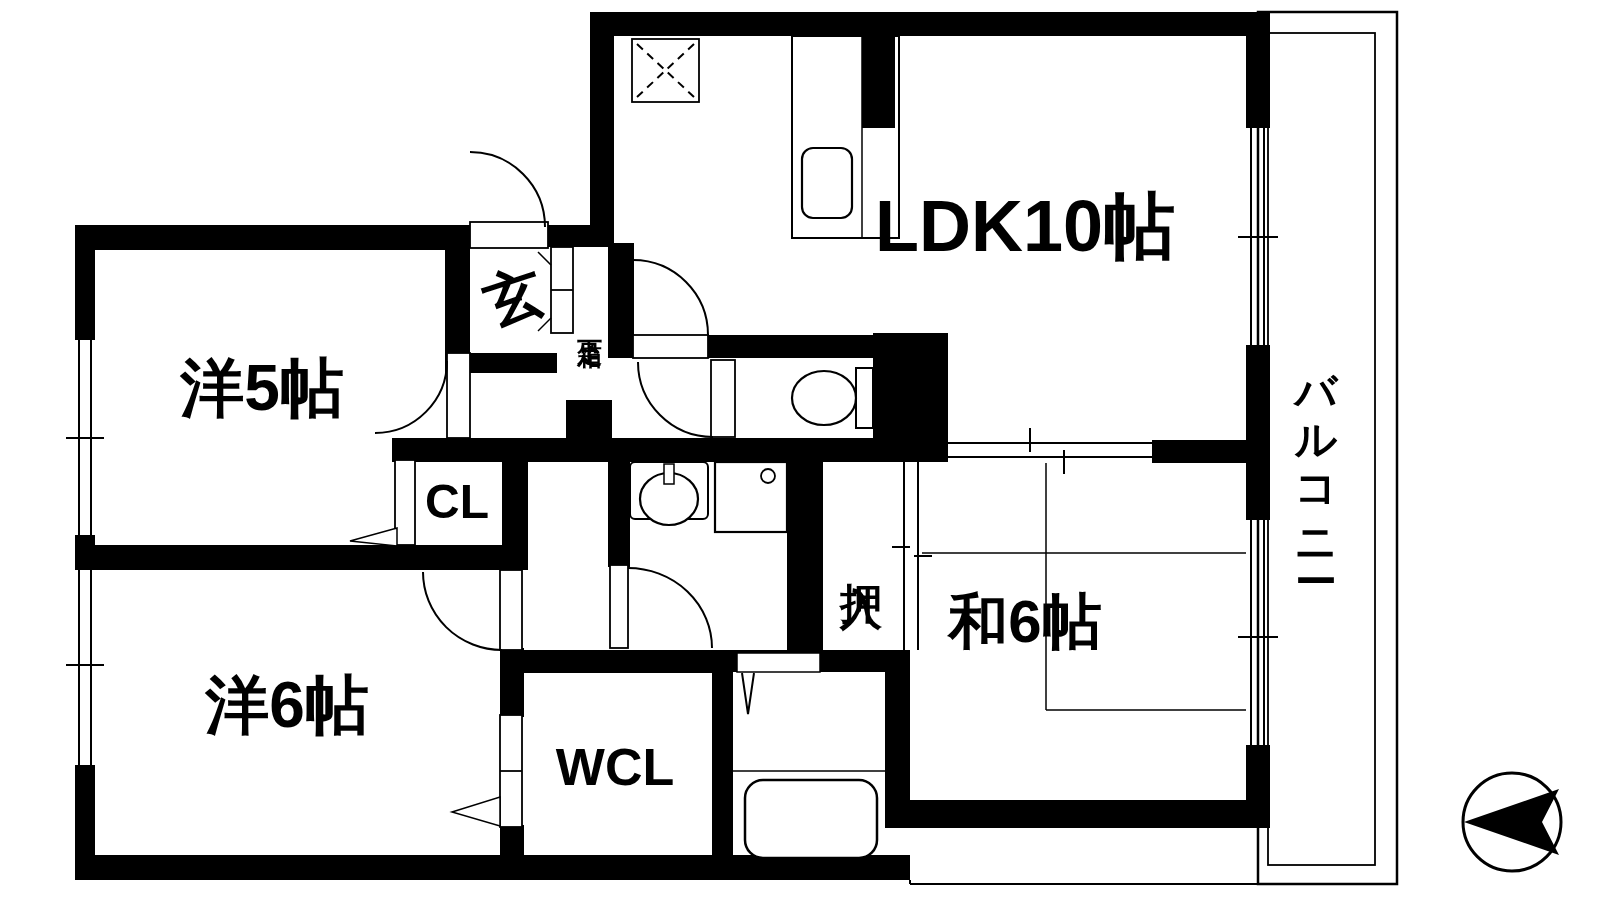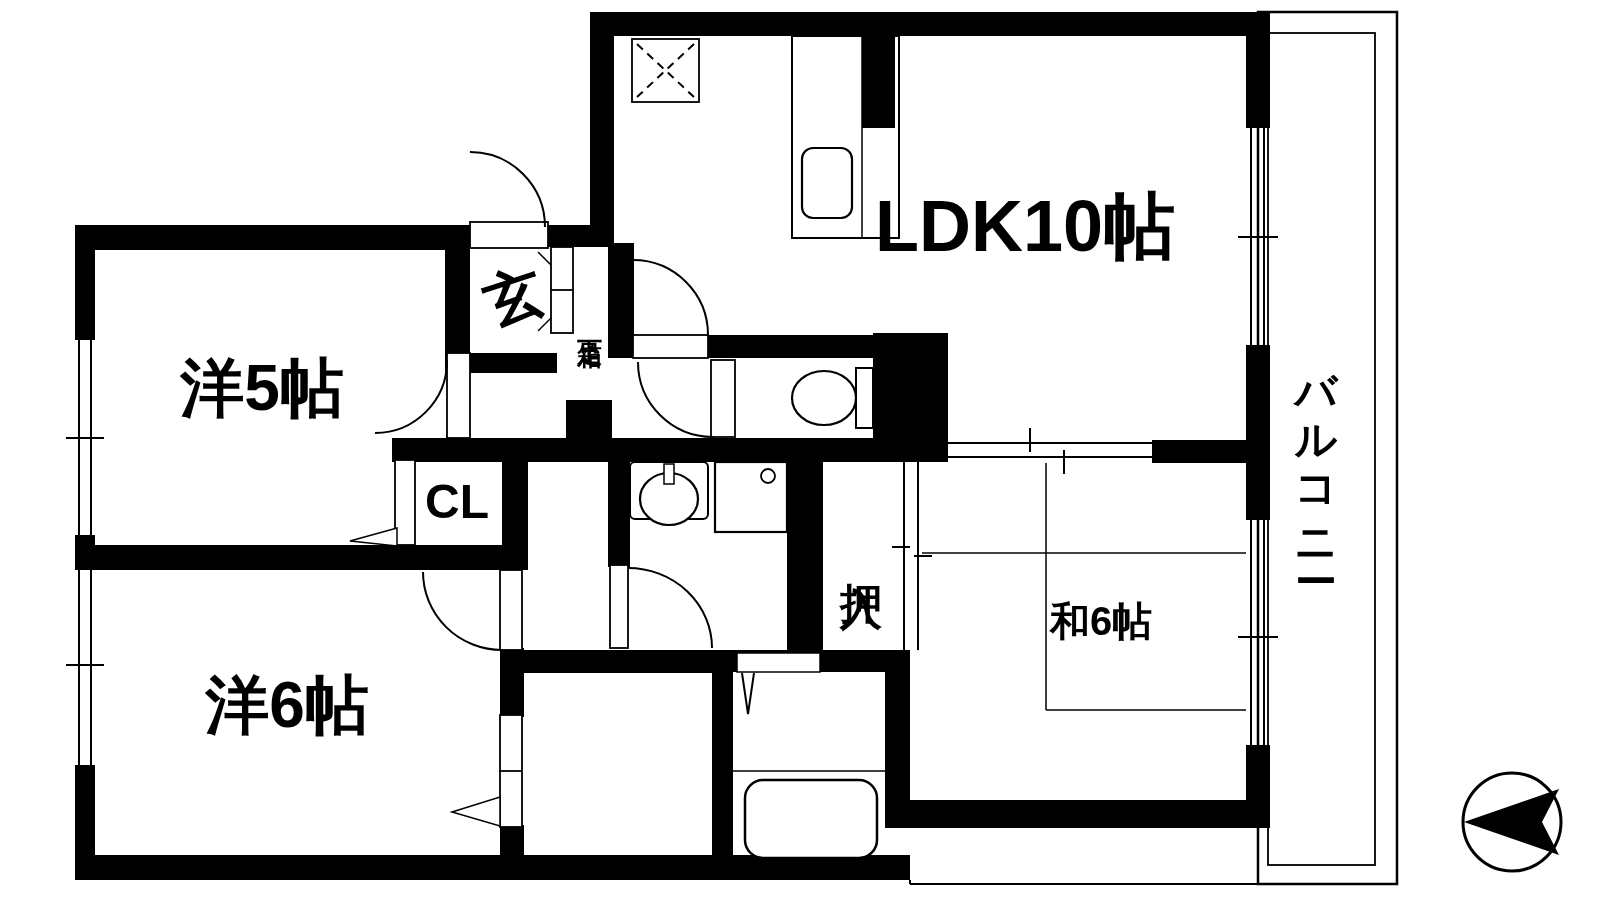--- a/index.html
+++ b/index.html
@@ -6,21 +6,21 @@
   #plan{position:relative;width:1600px;height:900px;background:#ffffff;overflow:hidden;
         font-family:Liberation Sans, sans-serif;}
   #blueprint{position:absolute;left:0;top:0;}
   .lbl{position:absolute;color:#000;font-weight:bold;line-height:1.05;
        display:flex;align-items:center;justify-content:center;text-align:center;
        white-space:nowrap;}
   .vert{writing-mode:vertical-rl;text-orientation:mixed;}
   .lbl-ldk{left:800px;top:184px;width:450px;height:86px;font-size:72px;}
   .lbl-yo5{left:87px;top:333px;width:350px;height:88px;font-size:64px;margin-top:12px;}
   .lbl-yo6{left:112px;top:662px;width:350px;height:88px;font-size:64px;text-align:right;}
-  .lbl-wa6{left:926px;top:578px;width:350px;height:86px;font-size:40px;}
+  .lbl-wa6{left:850px;top:578px;width:350px;height:86px;font-size:60px;}
   .lbl-balcony{left:1286px;top:240px;width:60px;height:430px;font-size:42px;letter-spacing:6px;}
   .lbl-genkan{left:472px;top:250px;width:84px;height:94px;font-size:58px;transform:rotate(-18deg);}
   .lbl-getabako{left:570px;top:247px;width:40px;height:152px;font-size:25px;letter-spacing:2px;}
   .lbl-cl{left:410px;top:466px;width:94px;height:72px;font-size:48px;}
   .lbl-wcl{left:528px;top:734px;width:174px;height:66px;font-size:52px;}
   .lbl-oshiire{left:830px;top:486px;width:62px;height:134px;font-size:42px;letter-spacing:4px;}
 </style>
 </head>
 <body>
 
@@ -178,14 +178,15 @@
   </svg>
 
   <div class="lbl lbl-ldk">LDK10帖</div>
   <div class="lbl lbl-yo5">洋5帖</div>
   <div class="lbl lbl-yo6">洋6帖</div>
   <div class="lbl lbl-wa6">和6帖</div>
   <div class="lbl lbl-balcony vert">バルコニー</div>
   <div class="lbl lbl-genkan">玄</div>
   <div class="lbl lbl-getabako vert">下足箱</div>
   <div class="lbl lbl-cl">CL</div>
+  <div class="lbl lbl-wcl">WCL</div>
   <div class="lbl lbl-oshiire vert">押入</div>
 </div>
 
 </body></html>

